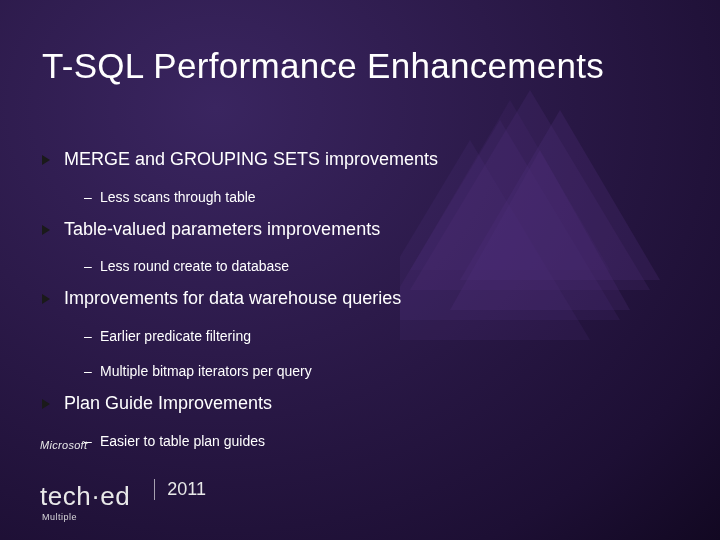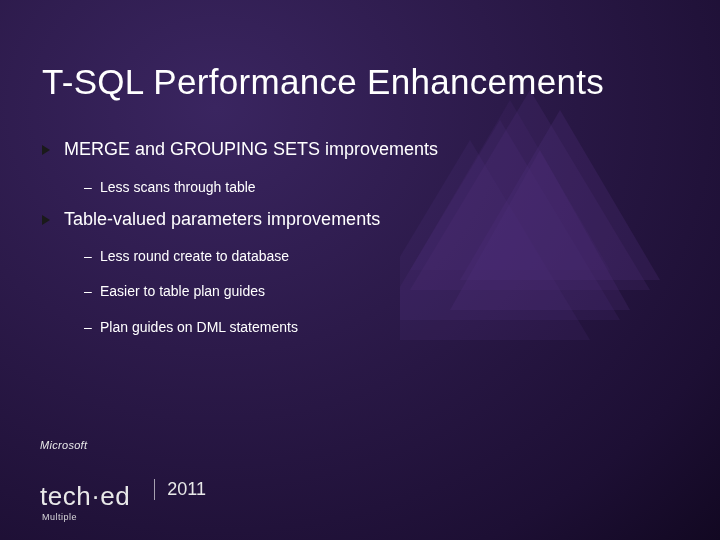--- a/index.html
+++ b/index.html
@@ -24,31 +24,31 @@
     right: 60px;
     width: 260px;
     height: 260px;
     pointer-events: none;
     opacity: 0.55;
   }
   .deco svg { width: 100%; height: 100%; }
 
   .title {
     position: absolute;
-    top: 62px;
+    top: 46px;
     left: 42px;
     font-size: 35px;
     font-weight: 300;
     letter-spacing: 0.3px;
     color: #ffffff;
   }
 
   .content {
     position: absolute;
-    top: 138px;
+    top: 148px;
     left: 42px;
     width: 430px;
     color: #ffffff;
   }
 
   .topic {
     margin-bottom: 12px;
   }
   .topic .headline {
     font-size: 18px;
@@ -156,22 +156,27 @@
   <div class="content">
     <div class="topic">
       <div class="headline">MERGE and GROUPING SETS improvements</div>
       <div class="sub">Less scans through table</div>
     </div>
     <div class="topic">
       <div class="headline">Table-valued parameters improvements</div>
       <div class="sub">Less round create to database</div>
     </div>
     <div class="topic">
+      <div class="headline">Improvements for data warehouse queries</div>
+      <div class="sub">Earlier predicate filtering</div>
+      <div class="sub">Multiple bitmap iterators per query</div>
+    </div>
+    <div class="topic">
+      <div class="headline">Plan Guide Improvements</div>
       <div class="sub">Easier to table plan guides</div>
-      <div class="sub">Plan guides on DML statements</div>
     </div>
   </div>
 
 
   <div class="footer">
     <div>
       <div class="ms">Microsoft</div>
       <div class="teched-wrap">
         <span class="teched">tech·ed</span>
       </div>

